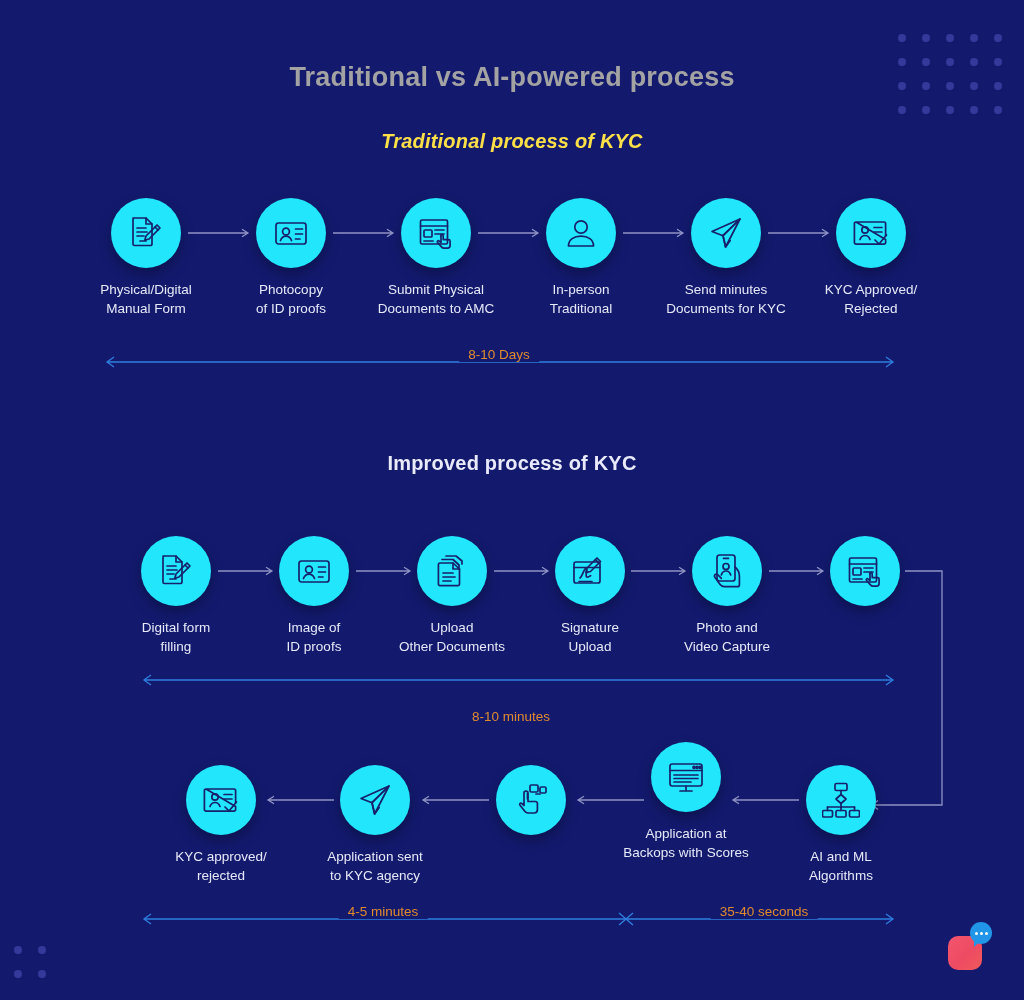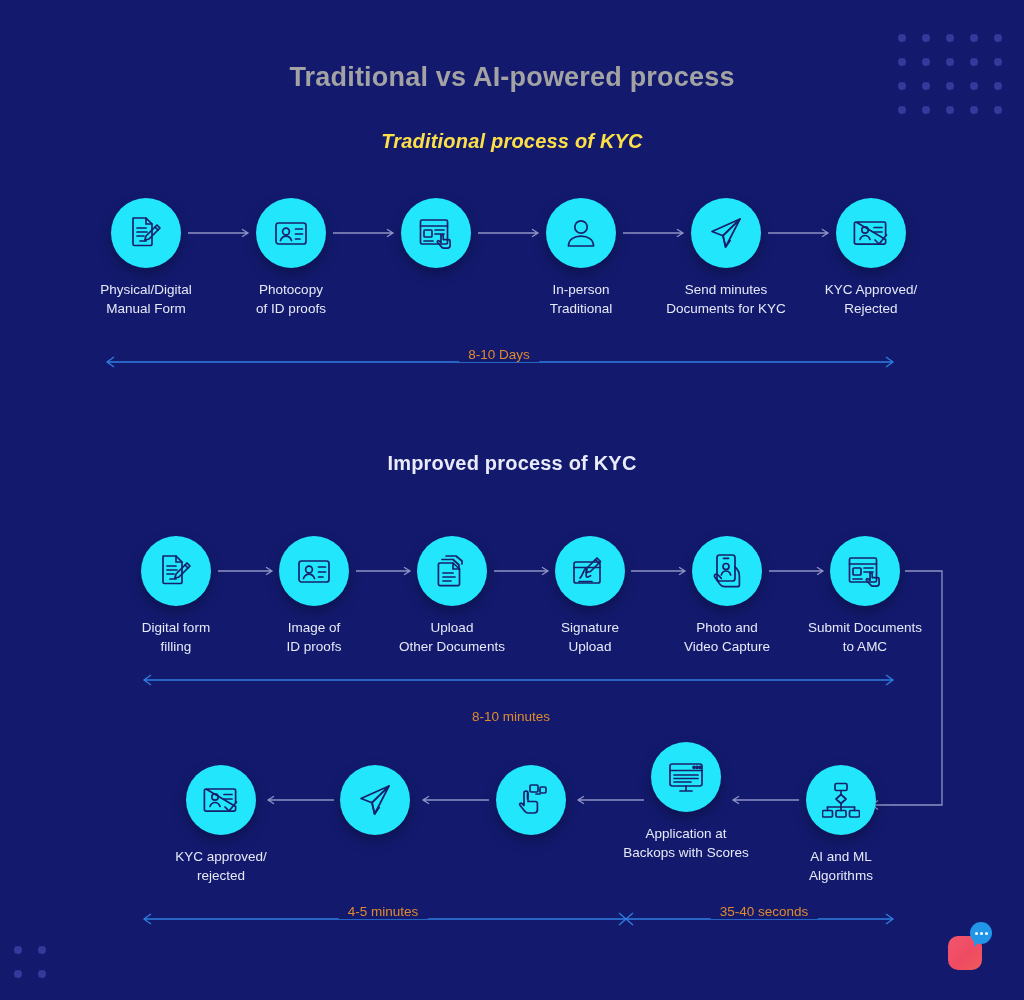--- a/index.html
+++ b/index.html
@@ -227,20 +227,22 @@
     </div>
   <div class="caption">Photocopy
 of ID proofs</div>
 </div>
 <div class="node" style="left:361px; top:198px;">
   <div class="circle">
       <svg viewBox="0 0 38 38">
         <use href="#i-document-hand-icon"></use>
       </svg>
     </div>
+  <div class="caption">Submit Physical
+Documents to AMC</div>
 </div>
 <div class="node" style="left:506px; top:198px;">
   <div class="circle">
       <svg viewBox="0 0 38 38">
         <use href="#i-person-icon"></use>
       </svg>
     </div>
   <div class="caption">In-person
 Traditional</div>
 </div>
@@ -337,22 +339,20 @@
     </div>
   <div class="caption">Photo and
 Video Capture</div>
 </div>
 <div class="node" style="left:790px; top:536px;">
   <div class="circle">
       <svg viewBox="0 0 38 38">
         <use href="#i-document-hand-icon"></use>
       </svg>
     </div>
-  <div class="caption">Submit Documents
-to AMC</div>
 </div>
 
 <div class="conn" style="left:218px; top:564px; width:60px;">
   <svg viewBox="0 0 60 14" preserveAspectRatio="none">
       <path d="M0 7 H54 M48 3.2 L54 7 L48 10.8"></path>
     </svg></div>
 <div class="conn" style="left:356px; top:564px; width:60px;">
   <svg viewBox="0 0 60 14" preserveAspectRatio="none">
       <path d="M0 7 H54 M48 3.2 L54 7 L48 10.8"></path>
     </svg></div>
@@ -392,20 +392,22 @@
     </div>
   <div class="caption">KYC approved/
 rejected</div>
 </div>
 <div class="node" style="left:300px; top:765px;">
   <div class="circle">
       <svg viewBox="0 0 38 38">
         <use href="#i-paper-plane-icon"></use>
       </svg>
     </div>
+  <div class="caption">Application sent
+to KYC agency</div>
 </div>
 <div class="node" style="left:456px; top:765px;">
   <div class="circle">
       <svg viewBox="0 0 38 38">
         <use href="#i-hand-click-icon"></use>
       </svg>
     </div>
 </div>
 <div class="node" style="left:611px; top:742px;">
   <div class="circle">

